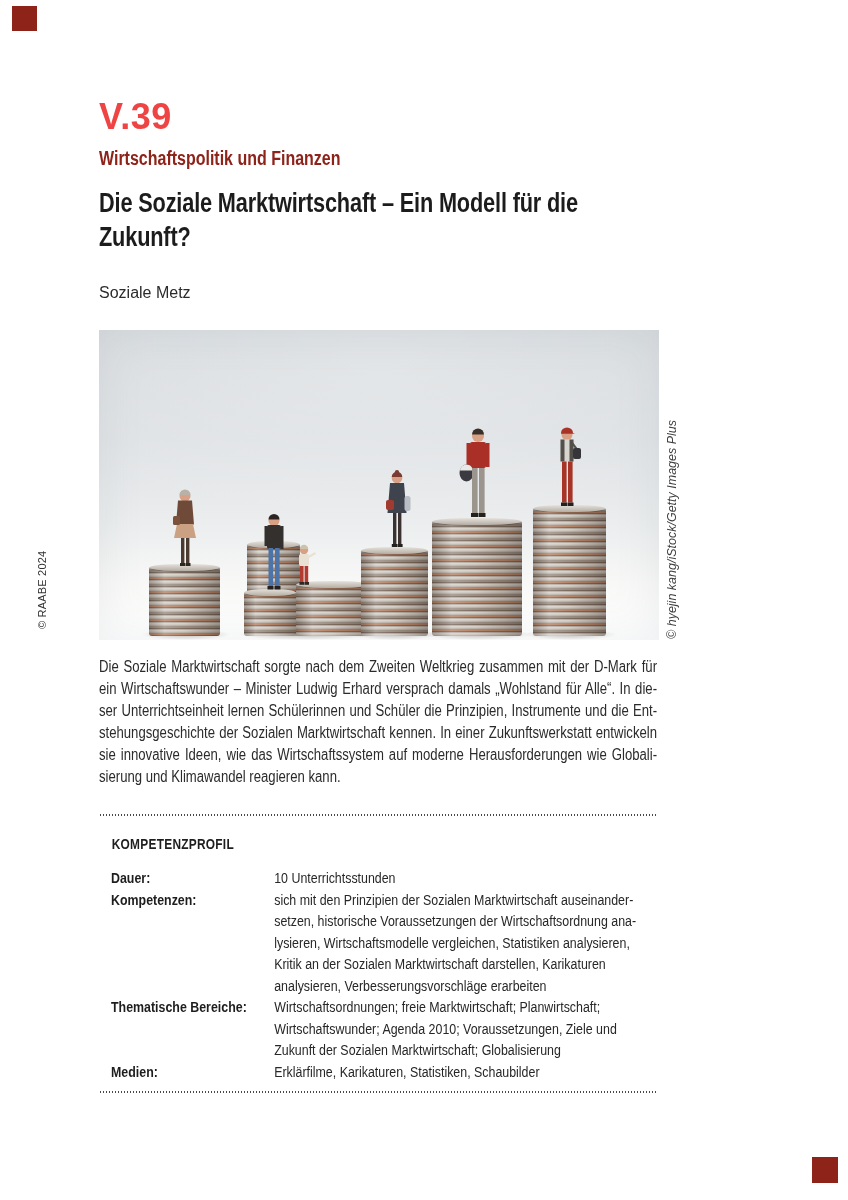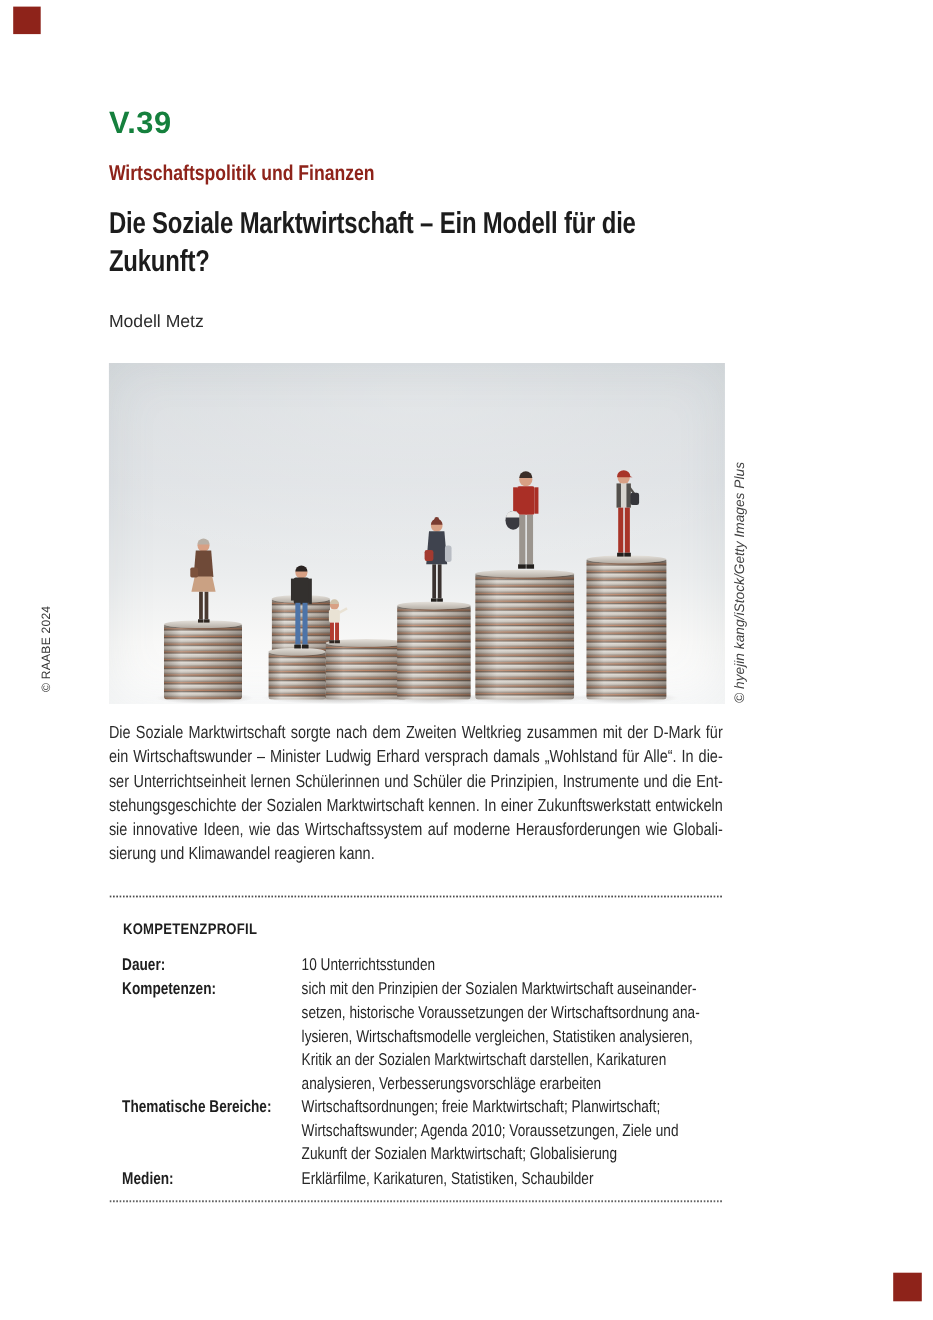--- a/index.html
+++ b/index.html
@@ -14,21 +14,21 @@
   .trim.br { left:812px; top:1157px; width:26px; height:26px; }
 
   
   .vtext { position:absolute; transform:rotate(-90deg); transform-origin:0 0; white-space:nowrap; }
   .raabe-vtext { left:36px; top:629px; font-size:11px; color:#333; letter-spacing:.2px; }
   .credit-vtext { left:665px; top:639px; font-size:12.5px; font-style:italic; color:#3f3f3f; }
 
   .content { position:absolute; left:99px; top:0; width:558px; height:1200px; }
   .content > div, .content > h1 { position:absolute; left:0; }
 
-  .unit-code { top:96px; font-size:28px; font-weight:bold; color:#15803d; letter-spacing:.5px; }
+  .unit-code { top:96px; font-size:36px; font-weight:bold; color:#ef4444; letter-spacing:.5px; }
   .subject   { top:147px; font-size:19.5px; font-weight:bold; color:var(--accent-red,#8e231a);
                transform:scaleX(.82); transform-origin:0 0; white-space:nowrap; }
   .title     { top:186px; width:700px; transform:scaleX(.79); transform-origin:0 0;
                font-size:27.5px; font-weight:bold; color:#1c1c1c; letter-spacing:-.2px; }
   .title .line { white-space:nowrap; height:34px; line-height:34px; }
   .author    { top:284px; font-size:16px; color:#2b2b2b; }
 
   
   .photo { top:330px; width:560px; height:310px; overflow:hidden;
            background:
@@ -89,21 +89,21 @@
   <div class="vtext credit-vtext">© hyejin kang/iStock/Getty Images Plus</div>
 
   <div class="content">
 
     <div class="unit-code">V.39</div>
     <div class="subject">Wirtschaftspolitik und Finanzen</div>
     <h1 class="title">
         <div class="line">Die Soziale Marktwirtschaft – Ein Modell für die</div>
         <div class="line">Zukunft?</div>
       </h1>
-    <div class="author">Modell Metz</div>
+    <div class="author">Soziale Metz</div>
 
     <div class="photo">
       <div class="shadow" style="left:42px;width:90px;"></div>
       <div class="shadow" style="left:138px;width:140px;"></div>
       <div class="shadow" style="left:252px;width:88px;"></div>
       <div class="shadow" style="left:322px;width:112px;"></div>
       <div class="shadow" style="left:424px;width:94px;"></div>
 
       <div class="stack s2r"></div>
       <div class="stack s1"></div>

